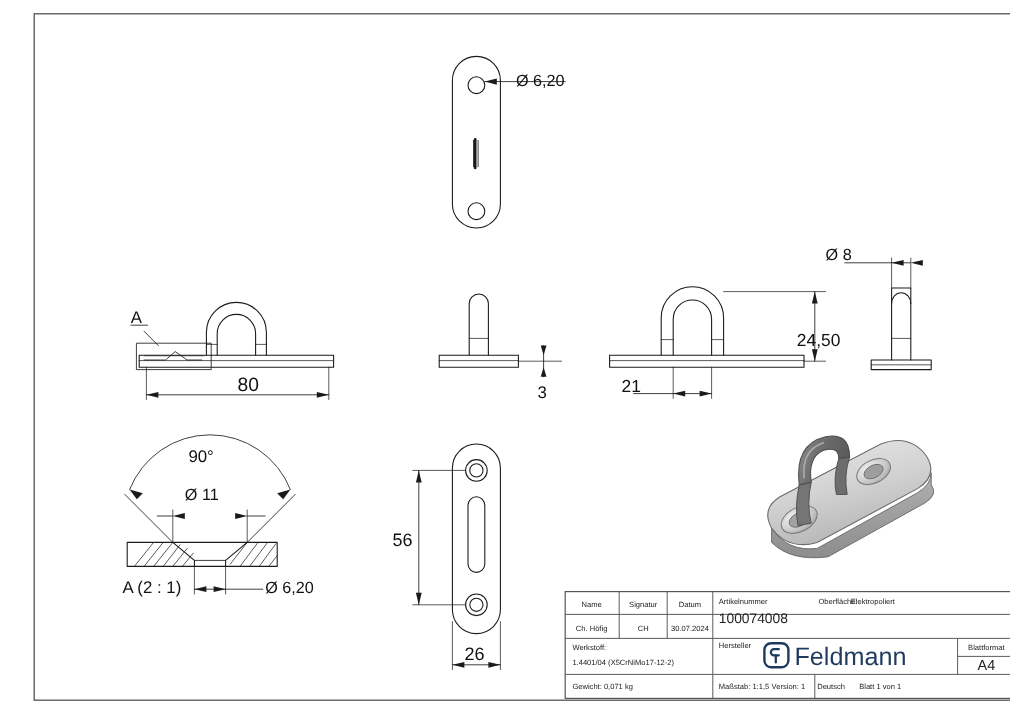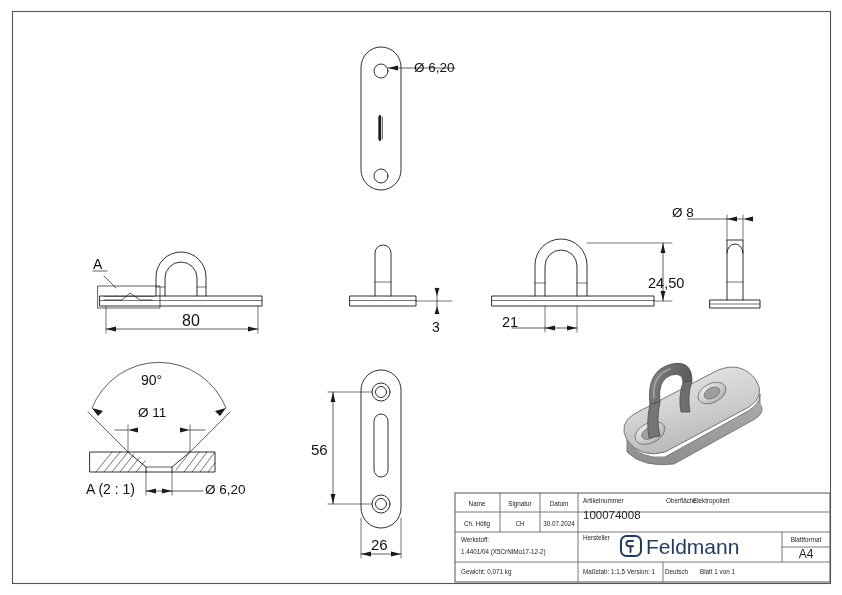--- a/index.html
+++ b/index.html
@@ -10,21 +10,21 @@
   body {
     width: 842px;
     height: 595px;
     position: relative;
     overflow: hidden;
     font-family: "Liberation Sans", sans-serif;
     color: #1a1a1a;
   }
   #sheet {
     position: absolute;
-    left: 0; top: 0;
+    left: 16px; top: 0;
     width: 754px;
     height: 595px;
   }
   svg { display: block; }
   .dimtext {
     font-family: "Liberation Sans", sans-serif;
     fill: #111;
   }
   .tbtext {
     font-family: "Liberation Sans", sans-serif;

